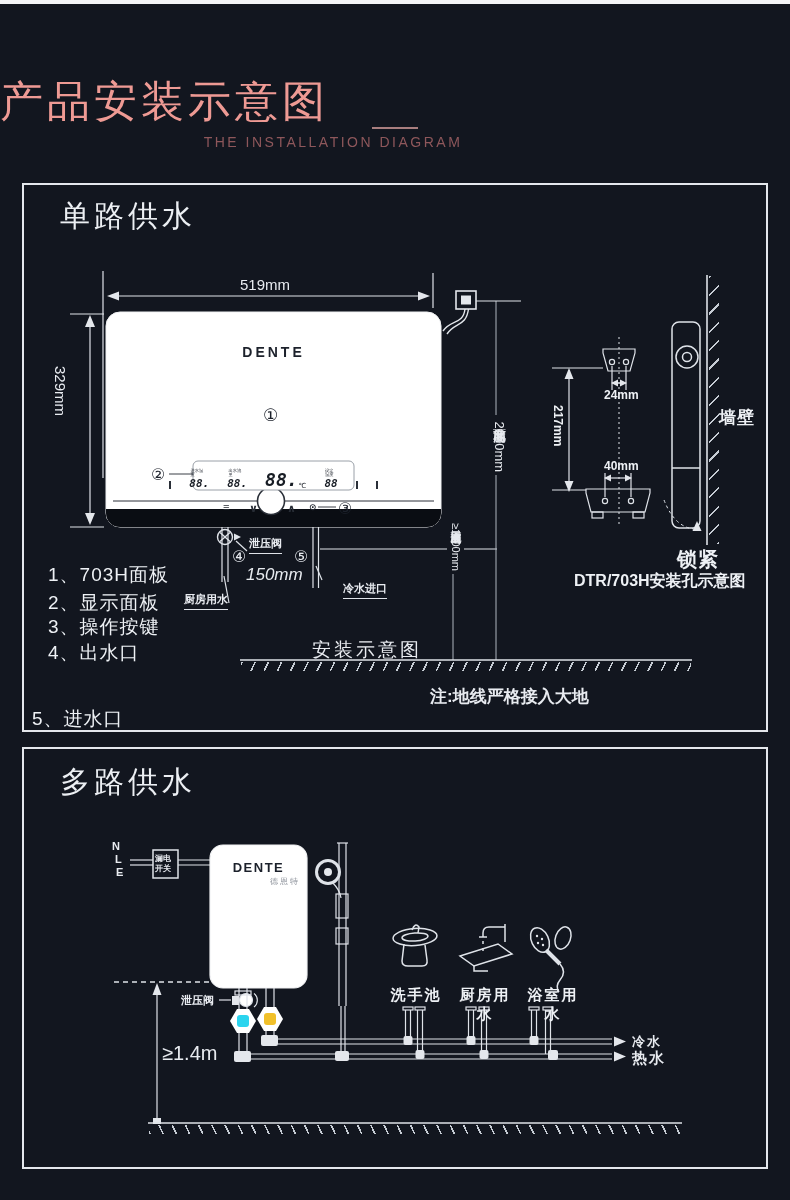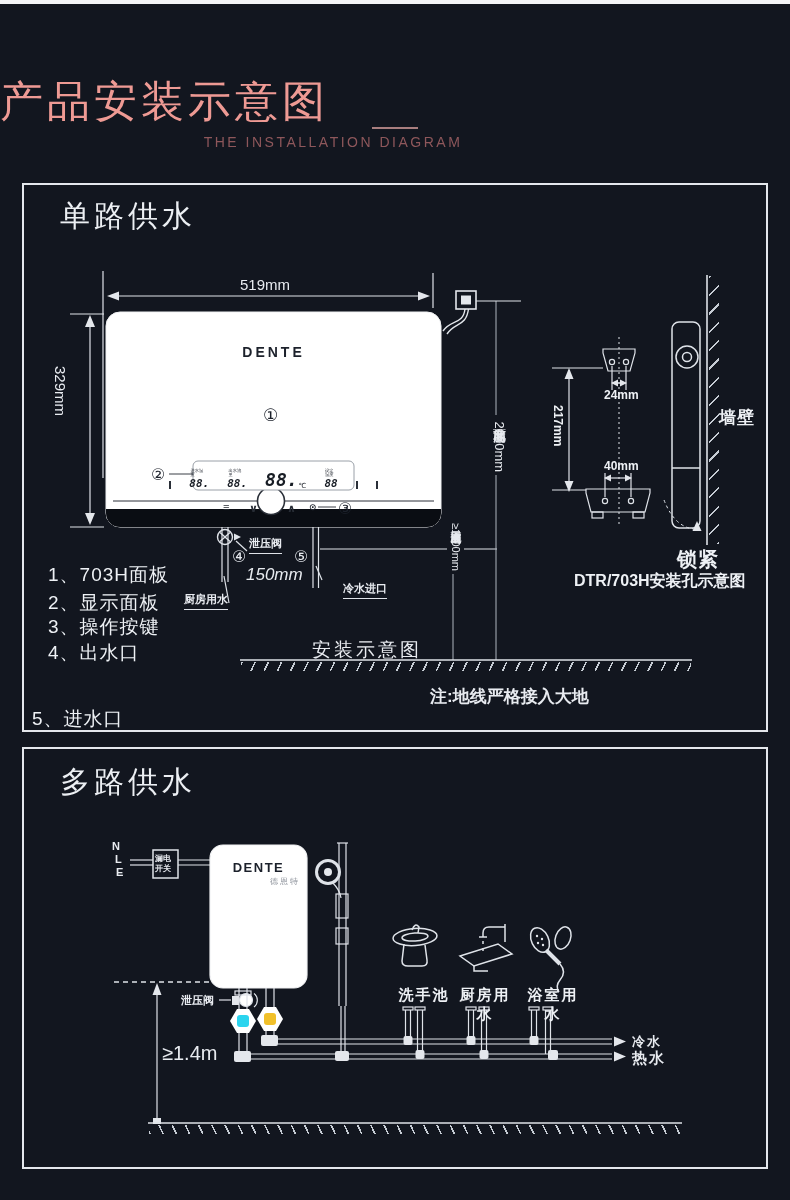--- a/index.html
+++ b/index.html
@@ -351,20 +351,20 @@
     <div>漏电</div>
     <div>开关</div>
   </div>
 
   <div class="lbl dk" style="left:210px;top:860px;width:97px;text-align:center;font-size:13px;font-weight:bold;letter-spacing:1.5px;">DENTE</div>
   <div class="lbl" style="left:210px;top:876px;width:90px;text-align:right;font-size:8px;color:#8a8f98;letter-spacing:2px;">德恩特</div>
 
   <div class="lbl" style="left:181px;top:993px;font-size:11px;font-weight:bold;">泄压阀</div>
   <div class="lbl" style="left:162px;top:1042px;font-size:20px;">≥1.4m</div>
 
-  <div class="fixture-label" style="left:390px;top:986px;width:52px;margin-left:8px;">洗手池</div>
+  <div class="fixture-label" style="left:390px;top:986px;width:52px;">洗手池</div>
   <div class="fixture-label" style="left:452px;top:986px;width:66px;">厨房用水</div>
   <div class="fixture-label" style="left:520px;top:986px;width:66px;">浴室用水</div>
 
   <div class="lbl" style="left:632px;top:1033px;font-size:13px;font-weight:bold;letter-spacing:2px;">冷水</div>
   <div class="lbl" style="left:632px;top:1049px;font-size:15px;font-weight:bold;letter-spacing:2px;">热水</div>
 
 </div>
 
 </body></html>

